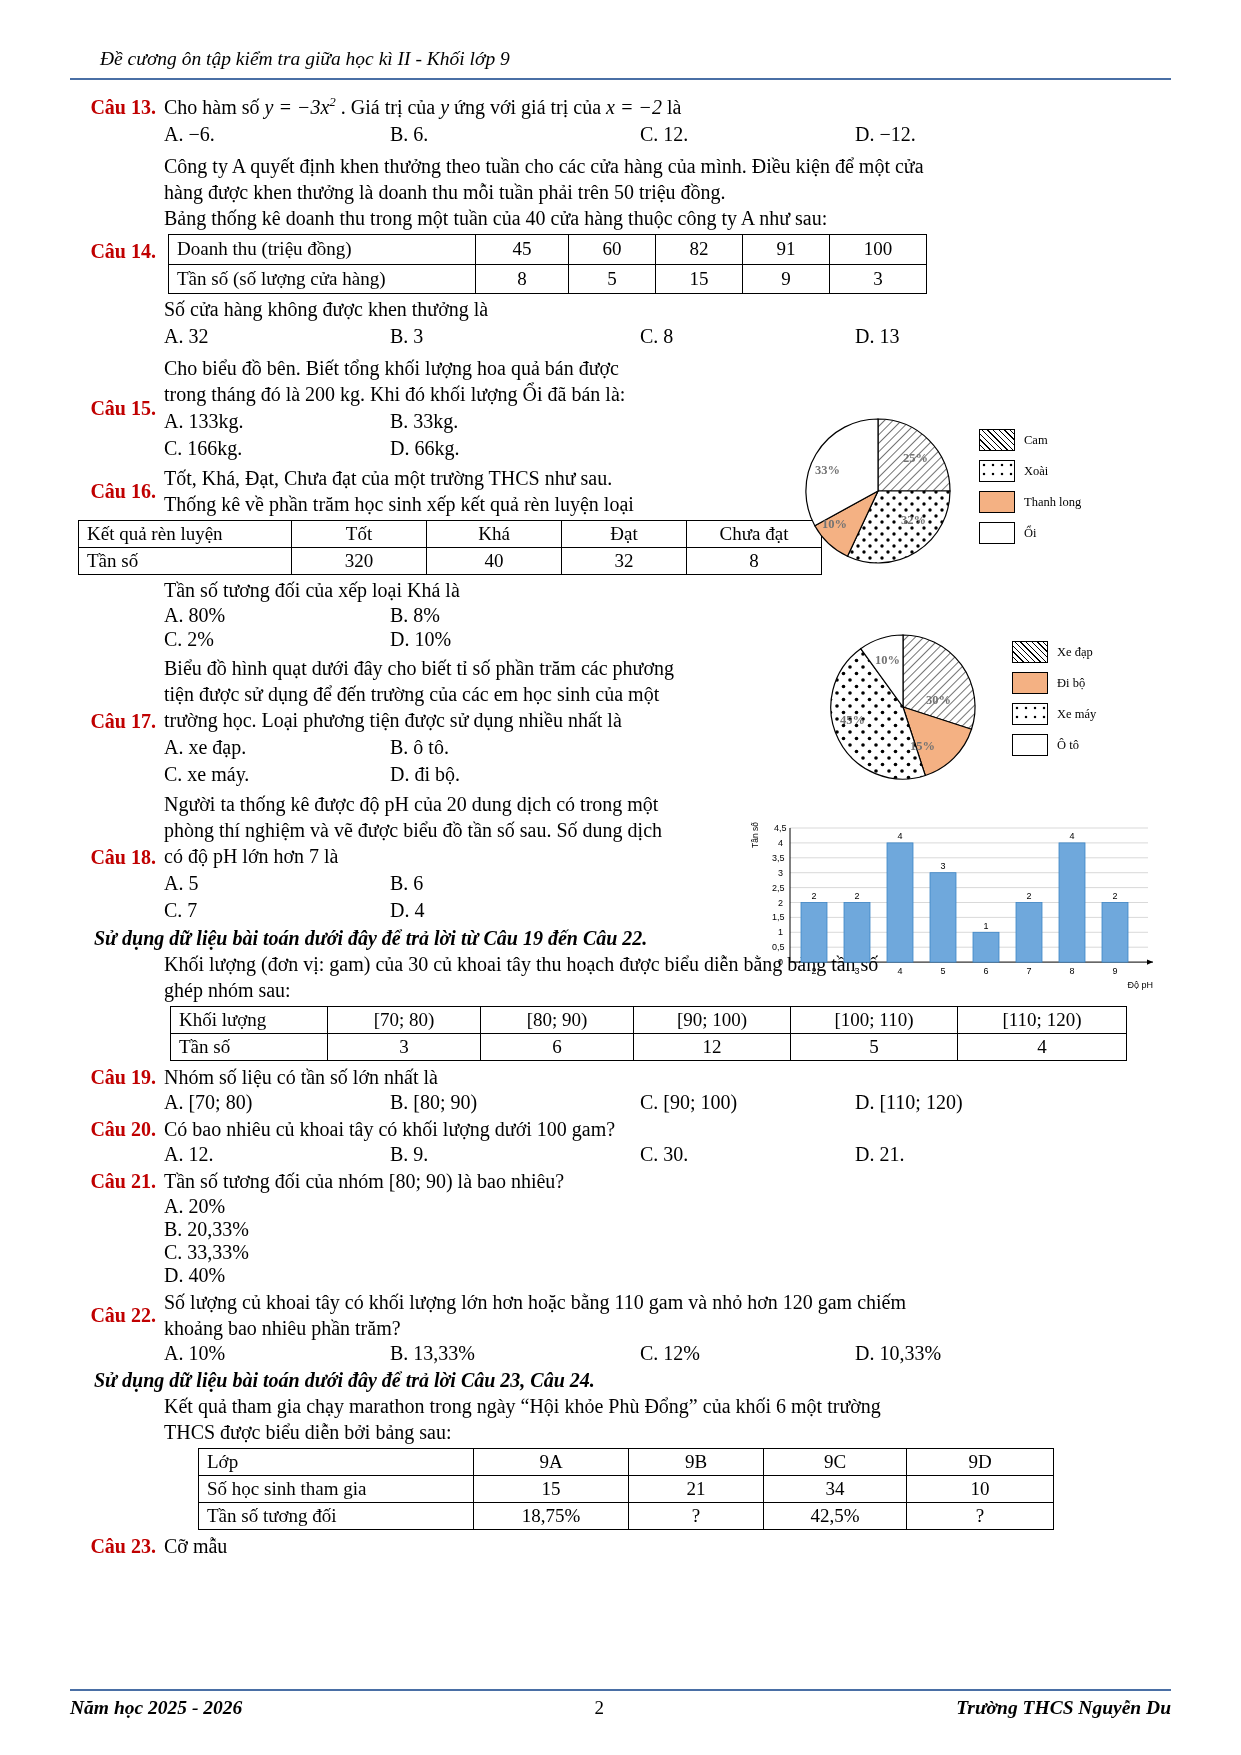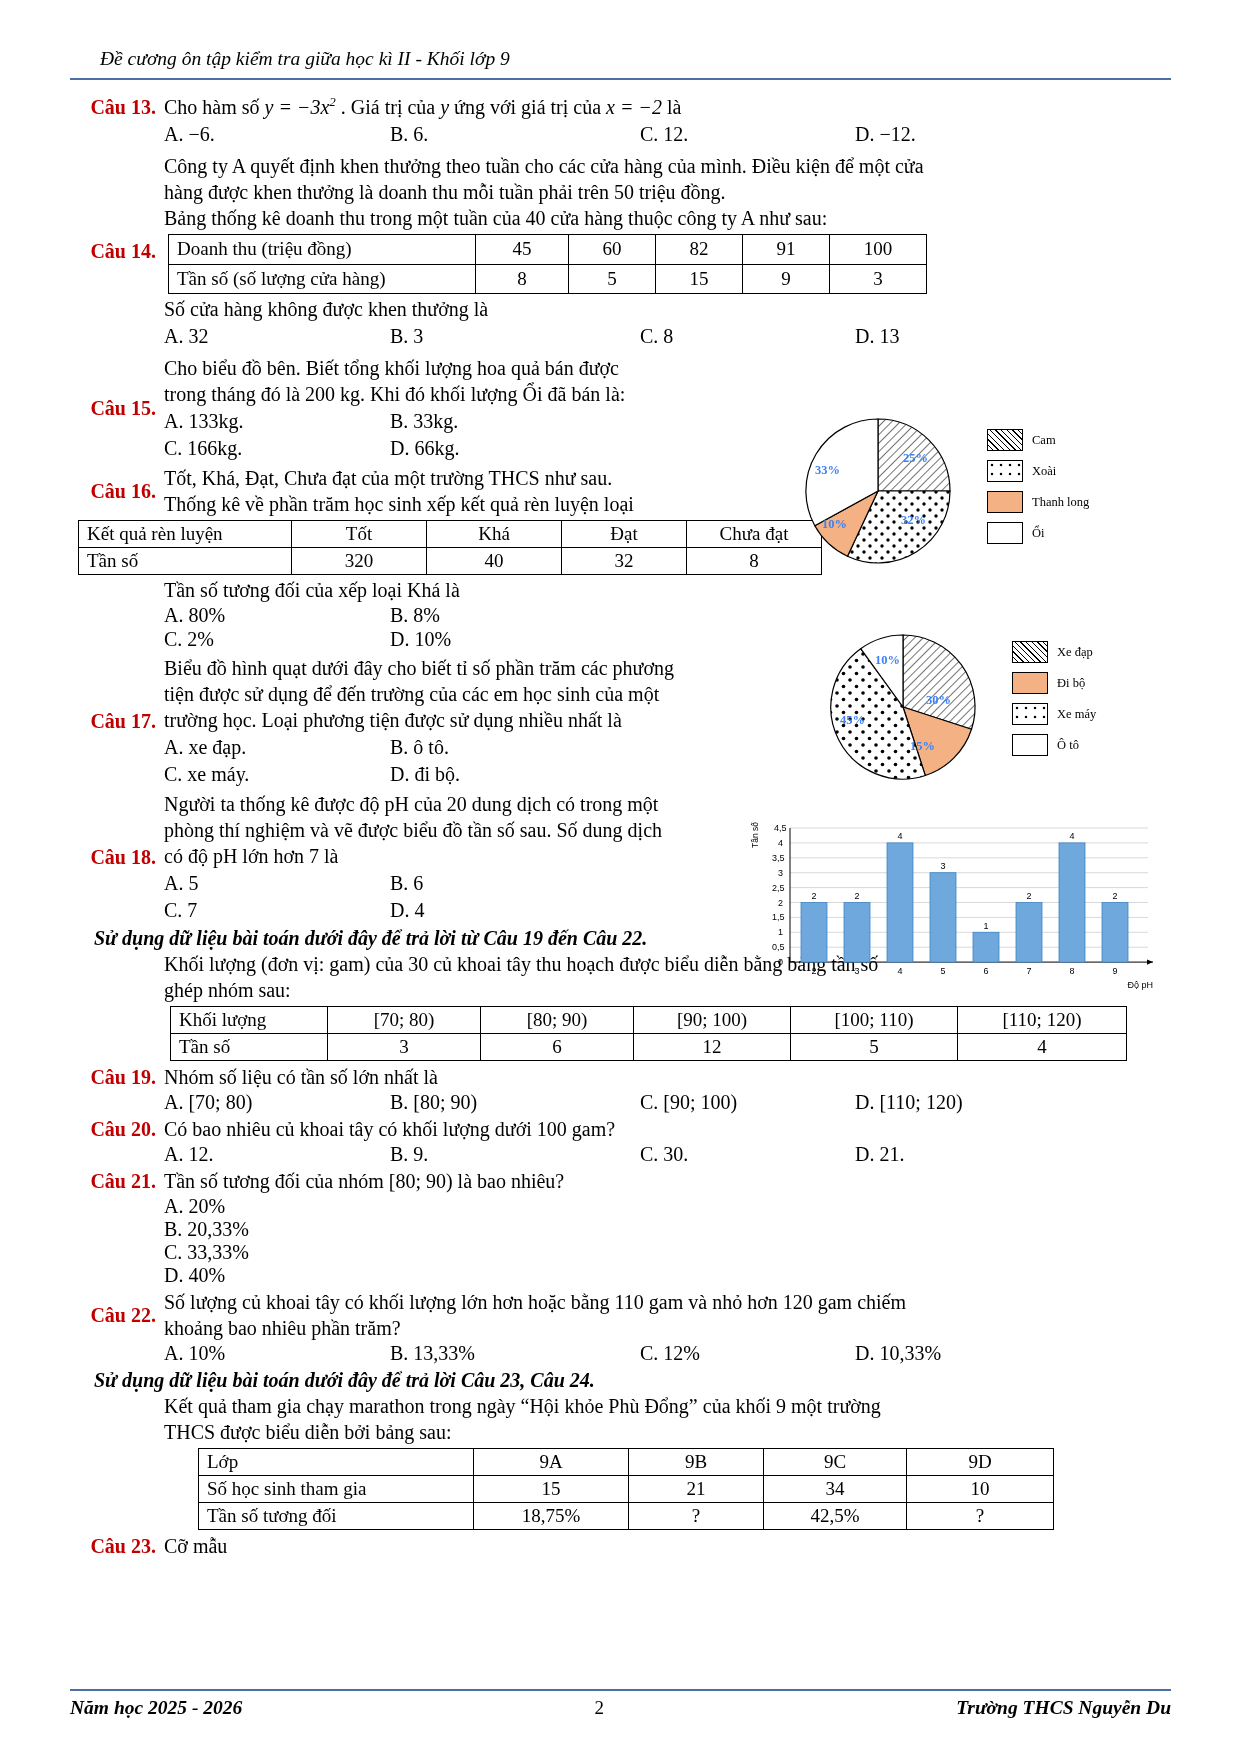--- a/index.html
+++ b/index.html
@@ -79,21 +79,21 @@
     background:#fff;
   }
   .sw-hatch{
     background:repeating-linear-gradient(45deg,#fff 0 3px,#000 3px 4px);
   }
   .sw-dot{
     background:radial-gradient(circle at 4px 4px,#000 1.4px,transparent 1.6px) 0 0/9px 9px,#fff;
   }
   .sw-orange{background:#f4b183;}
   .pielabel{
-    position:absolute;font-size:12.5px;font-weight:bold;color:#3b82f6;
+    position:absolute;font-size:12.5px;font-weight:bold;color:#737373;
   }
 </style>
 </head>
 <body>
 
 <div class="page">
 
   <div class="header-title">Đề cương ôn tập kiểm tra giữa học kì II - Khối lớp 9</div>
   <div class="rule"></div>
 
@@ -299,21 +299,21 @@
       </div>
     </div>
     <div class="opts" style="margin-left:94px;">
       <div class="opt w1">A. 10%</div>
       <div class="opt w2">B. 13,33%</div>
       <div class="opt w3">C. 12%</div>
       <div class="opt">D. 10,33%</div>
     </div>
 
     <div class="note-italic" style="margin-left:24px;">Sử dụng dữ liệu bài toán dưới đây để trả lời Câu 23, Câu 24.</div>
-    <div class="indent" style="margin-top:1px;">Kết quả tham gia chạy marathon trong ngày “Hội khỏe Phù Đổng” của khối 9 một trường</div>
+    <div class="indent" style="margin-top:1px;">Kết quả tham gia chạy marathon trong ngày “Hội khỏe Phù Đổng” của khối 6 một trường</div>
     <div class="indent">THCS được biểu diễn bởi bảng sau:</div>
 
     <table class="grid" style="margin-left:128px;">
       <tbody>
           <tr>
         <td class="left bold" style="width:258px">Lớp</td>
         <td class="bold" style="width:138px">9A</td>
         <td class="bold" style="width:118px">9B</td>
         <td class="bold" style="width:126px">9C</td>
         <td class="bold" style="width:130px">9D</td>
@@ -364,21 +364,21 @@
 
         <path d="M95 80 L64.5 145.2 A72 72 0 0 1 31.8 114.7 Z" fill="#f4b183" stroke="#000" stroke-width="1.2"></path>
 
         <path d="M95 80 L31.8 114.7 A72 72 0 0 1 95 8 Z" fill="#fff" stroke="#000" stroke-width="1.2"></path>
       </svg>
       <div class="pielabel" style="left:128px;top:40px;">25%</div>
       <div class="pielabel" style="left:126px;top:102px;">32%</div>
       <div class="pielabel" style="left:47px;top:106px;">10%</div>
       <div class="pielabel" style="left:40px;top:52px;">33%</div>
 
-      <div class="legend" style="position:absolute;left:212px;top:18px;">
+      <div class="legend" style="position:absolute;left:204px;top:18px;">
         <div class="legend-row">
           <div class="swatch sw-hatch"></div>
           <span>Cam</span>
         </div>
         <div class="legend-row">
           <div class="swatch sw-dot"></div>
           <span>Xoài</span>
         </div>
         <div class="legend-row">
           <div class="swatch sw-orange"></div>

